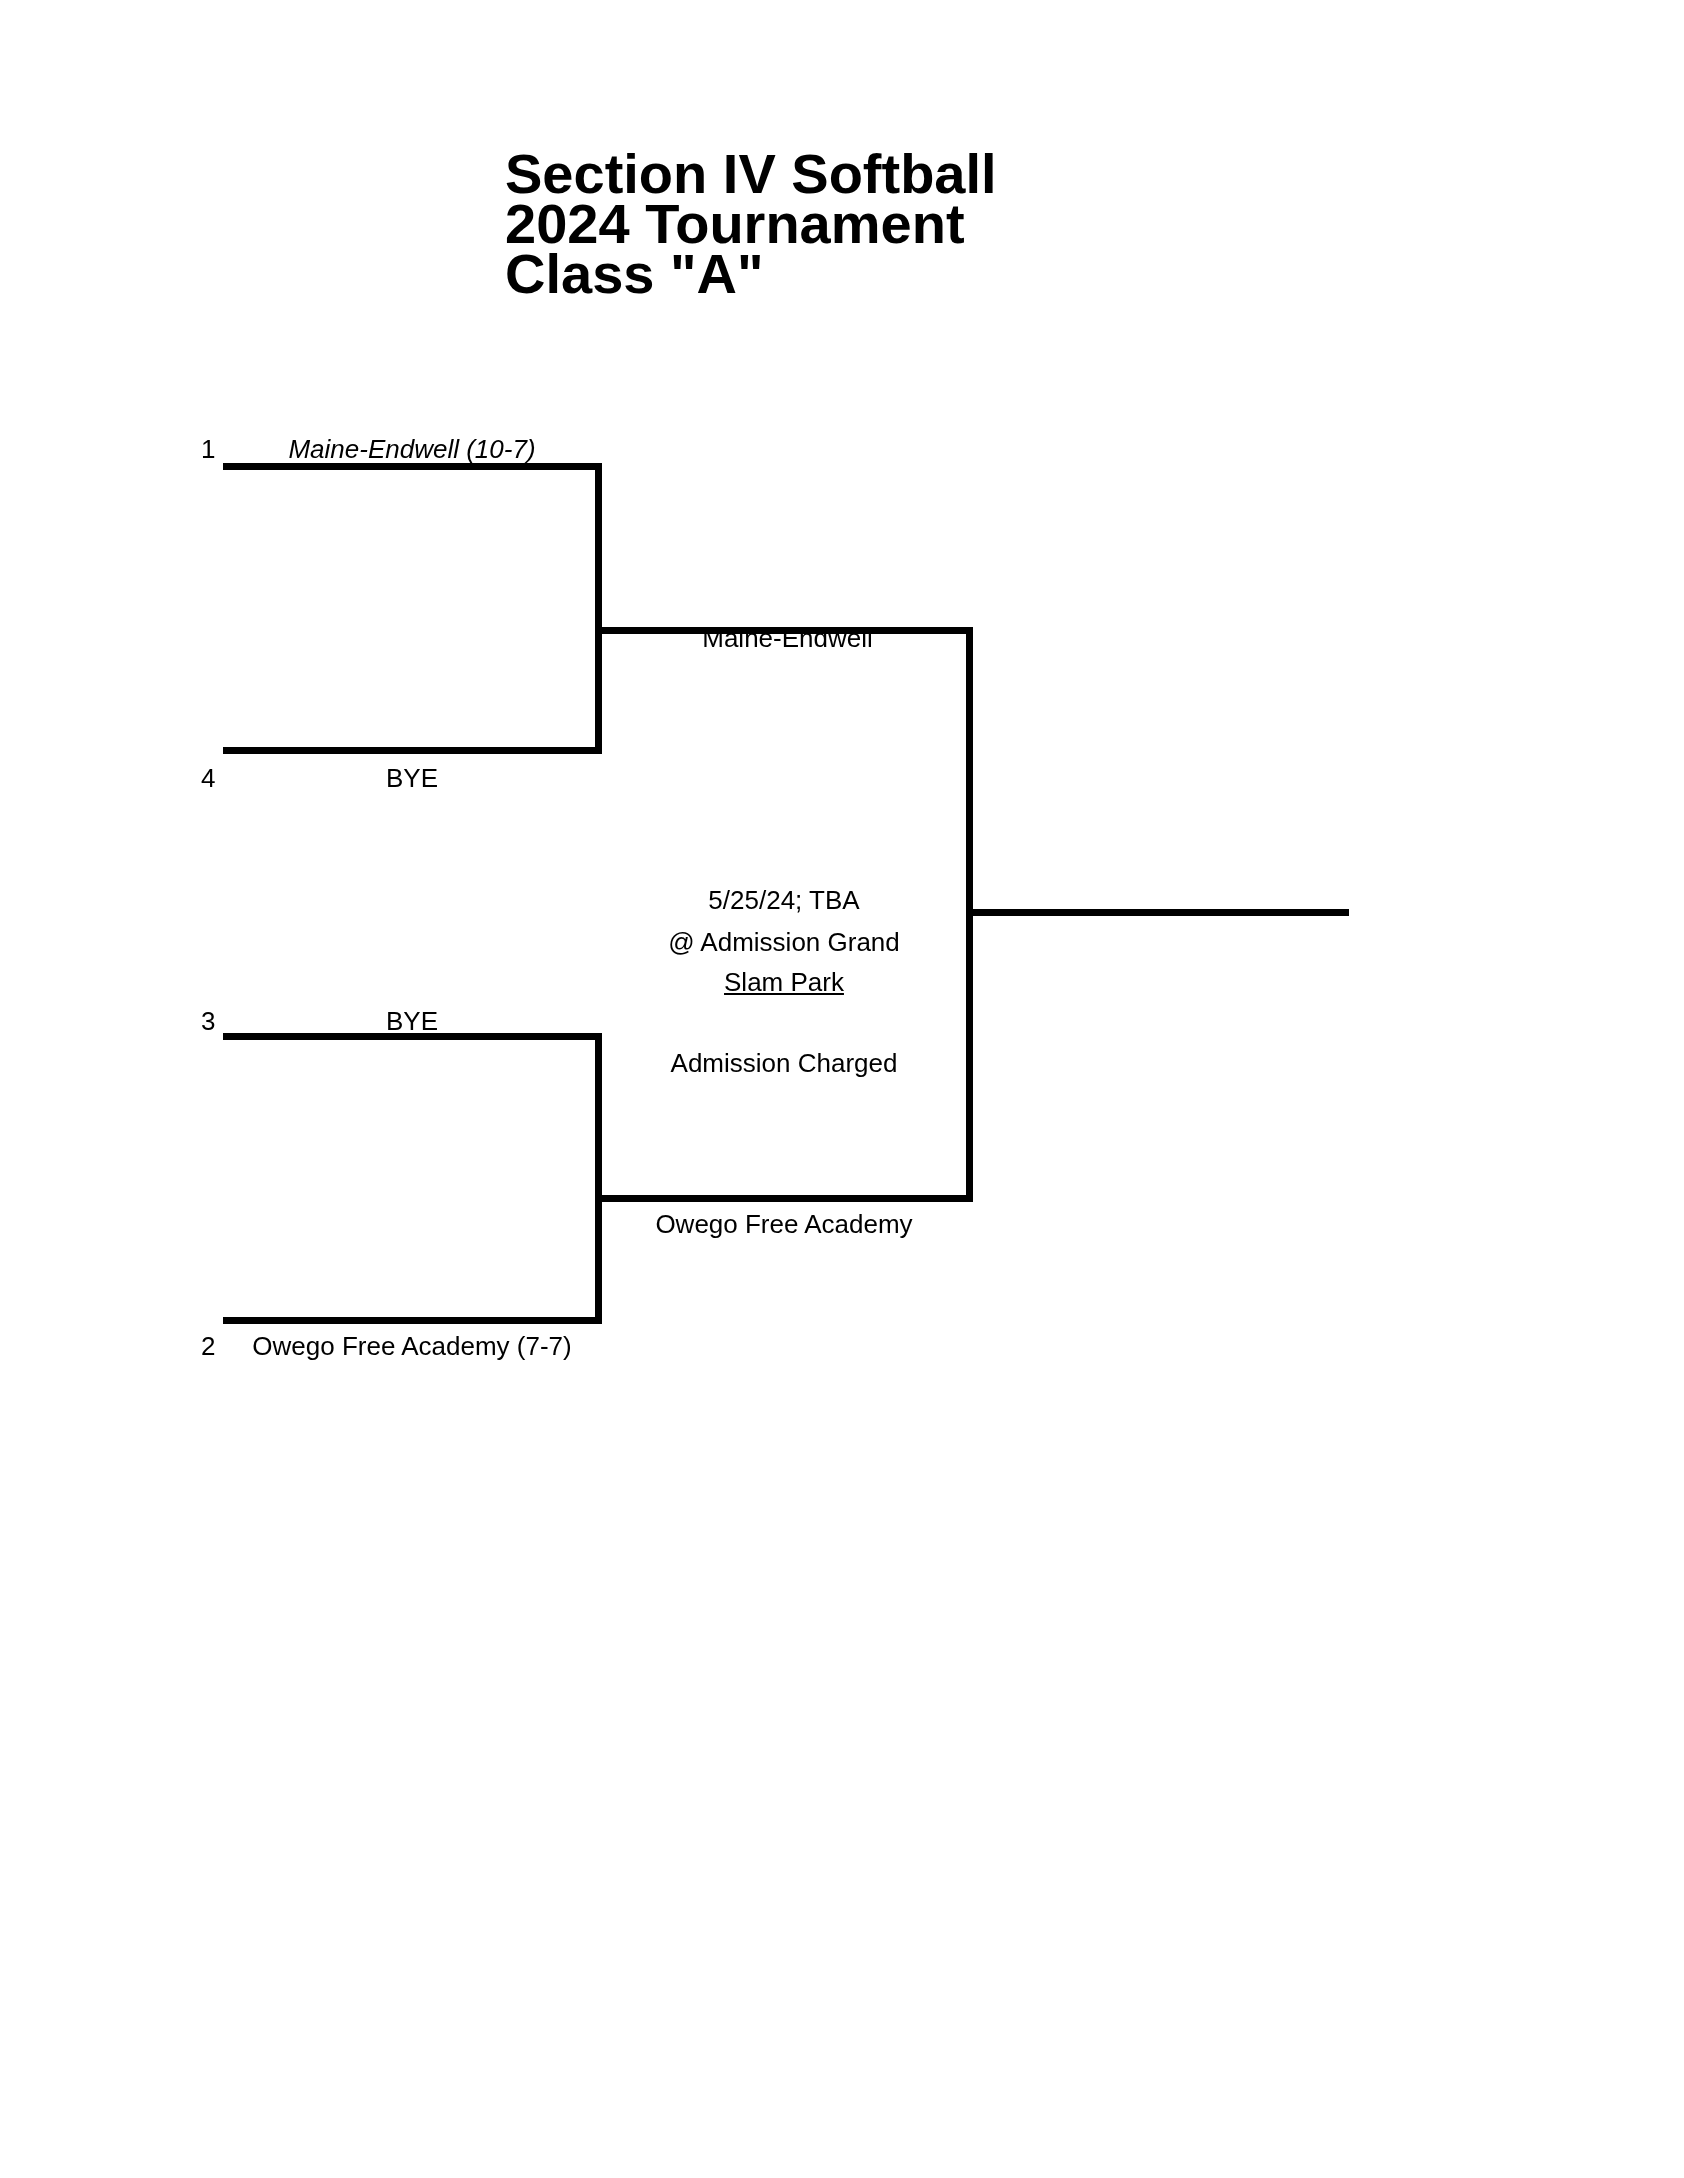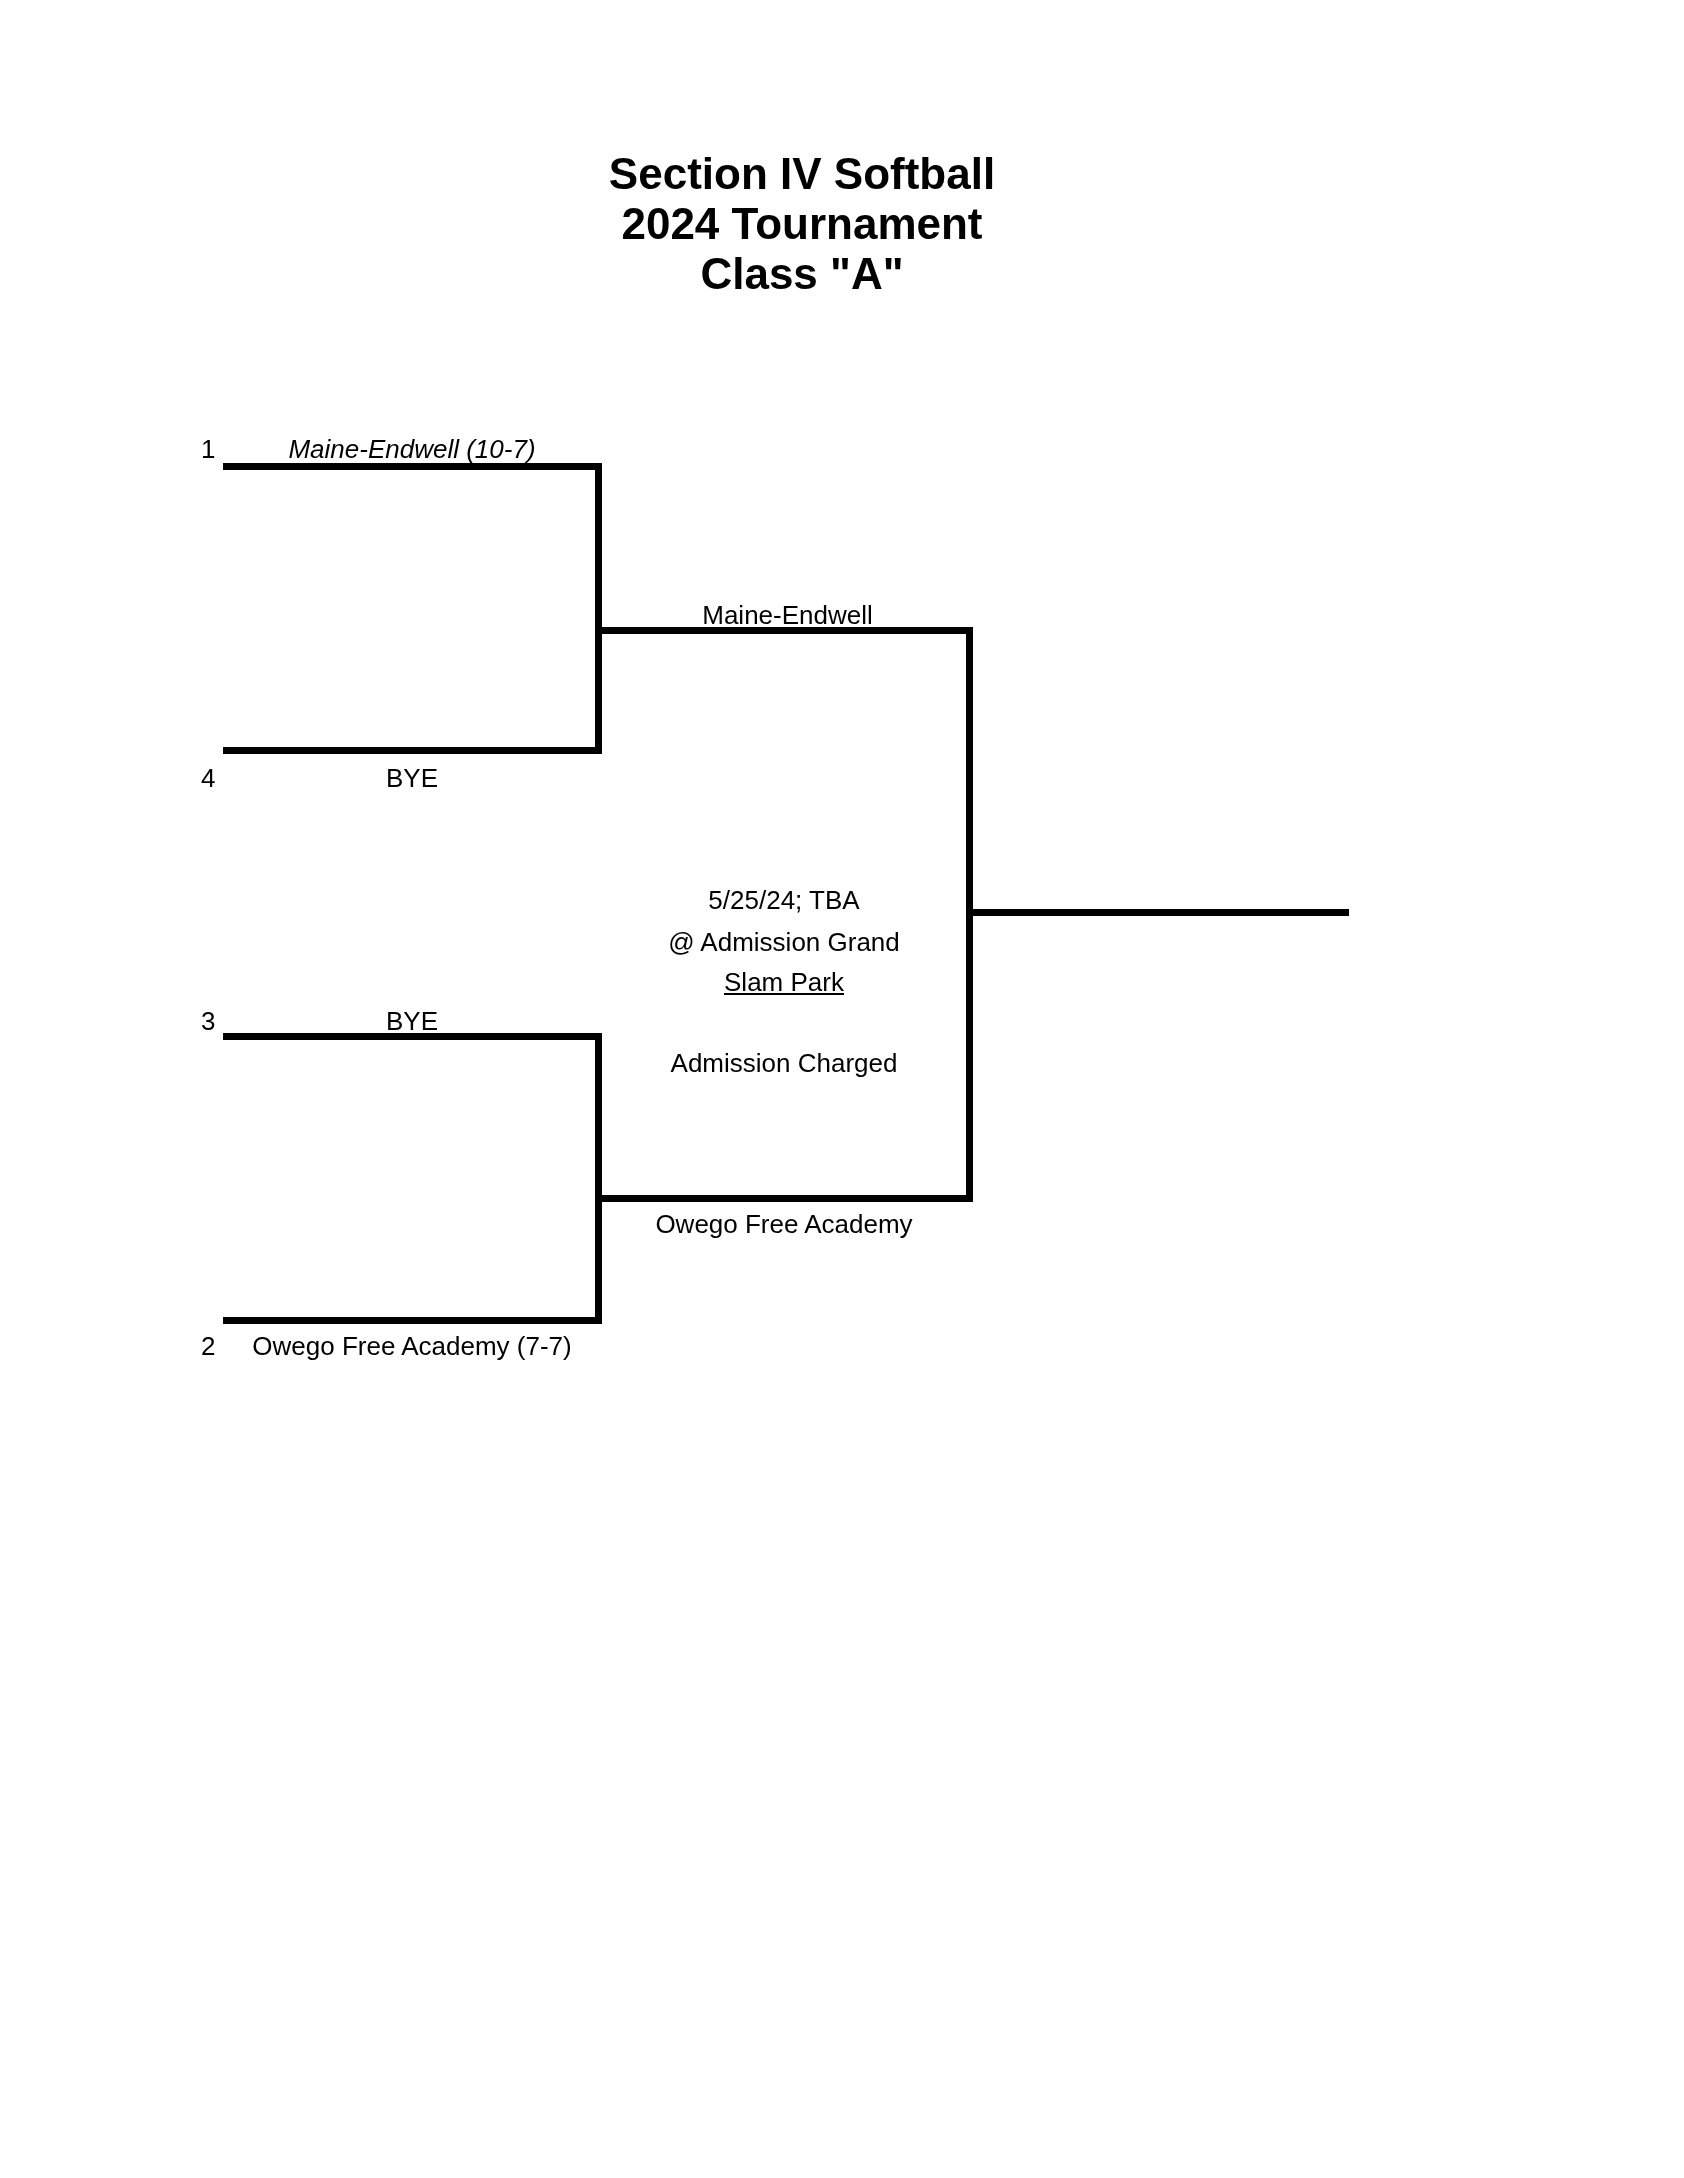--- a/index.html
+++ b/index.html
@@ -29,23 +29,22 @@
   }
   .ctr {
     text-align: center;
     white-space: nowrap;
   }
   .title-block {
     position: absolute;
     left: 505px;
     top: 149px;
     width: 594px;
-    text-align: center;
     font-weight: bold;
-    font-size: 44px;
+    font-size: 56px;
     line-height: 50px;
   }
 </style>
 </head>
 <body>
 
 <div id="page">
 
   <div class="title-block">
     <div>Section IV Softball</div>
@@ -56,21 +55,21 @@
   <div class="t" style="left:201px; top:434px;">1</div>
   <div class="t ctr" style="left:223px; top:434px; width:378px;font-style:italic;">Maine-Endwell (10-7)</div>
   <div class="bline" style="left:223px; top:463px; width:378px; height:7px;"></div>
 
   <div class="bline" style="left:595px; top:463px; width:7px; height:291px;"></div>
 
   <div class="bline" style="left:223px; top:747px; width:378px; height:7px;"></div>
   <div class="t" style="left:201px; top:763px;">4</div>
   <div class="t ctr" style="left:223px; top:763px; width:378px;">BYE</div>
 
-  <div class="t ctr" style="left:602px; top:600px; width:371px;">Maine-Endwell</div>
+  <div class="t ctr" style="left:602px; top:623px; width:371px;">Maine-Endwell</div>
   <div class="bline" style="left:595px; top:627px; width:378px; height:7px;"></div>
 
   <div class="t ctr" style="left:586px; top:885px; width:396px;">5/25/24; TBA</div>
   <div class="t ctr" style="left:586px; top:927px; width:396px;">@ Admission Grand</div>
   <div class="t ctr" style="left:586px; top:967px; width:396px;text-decoration:underline;">Slam Park</div>
   <div class="t ctr" style="left:586px; top:1048px; width:396px;">Admission Charged</div>
 
   <div class="bline" style="left:966px; top:627px; width:7px; height:575px;"></div>
   <div class="bline" style="left:966px; top:909px; width:383px; height:7px;"></div>
 

